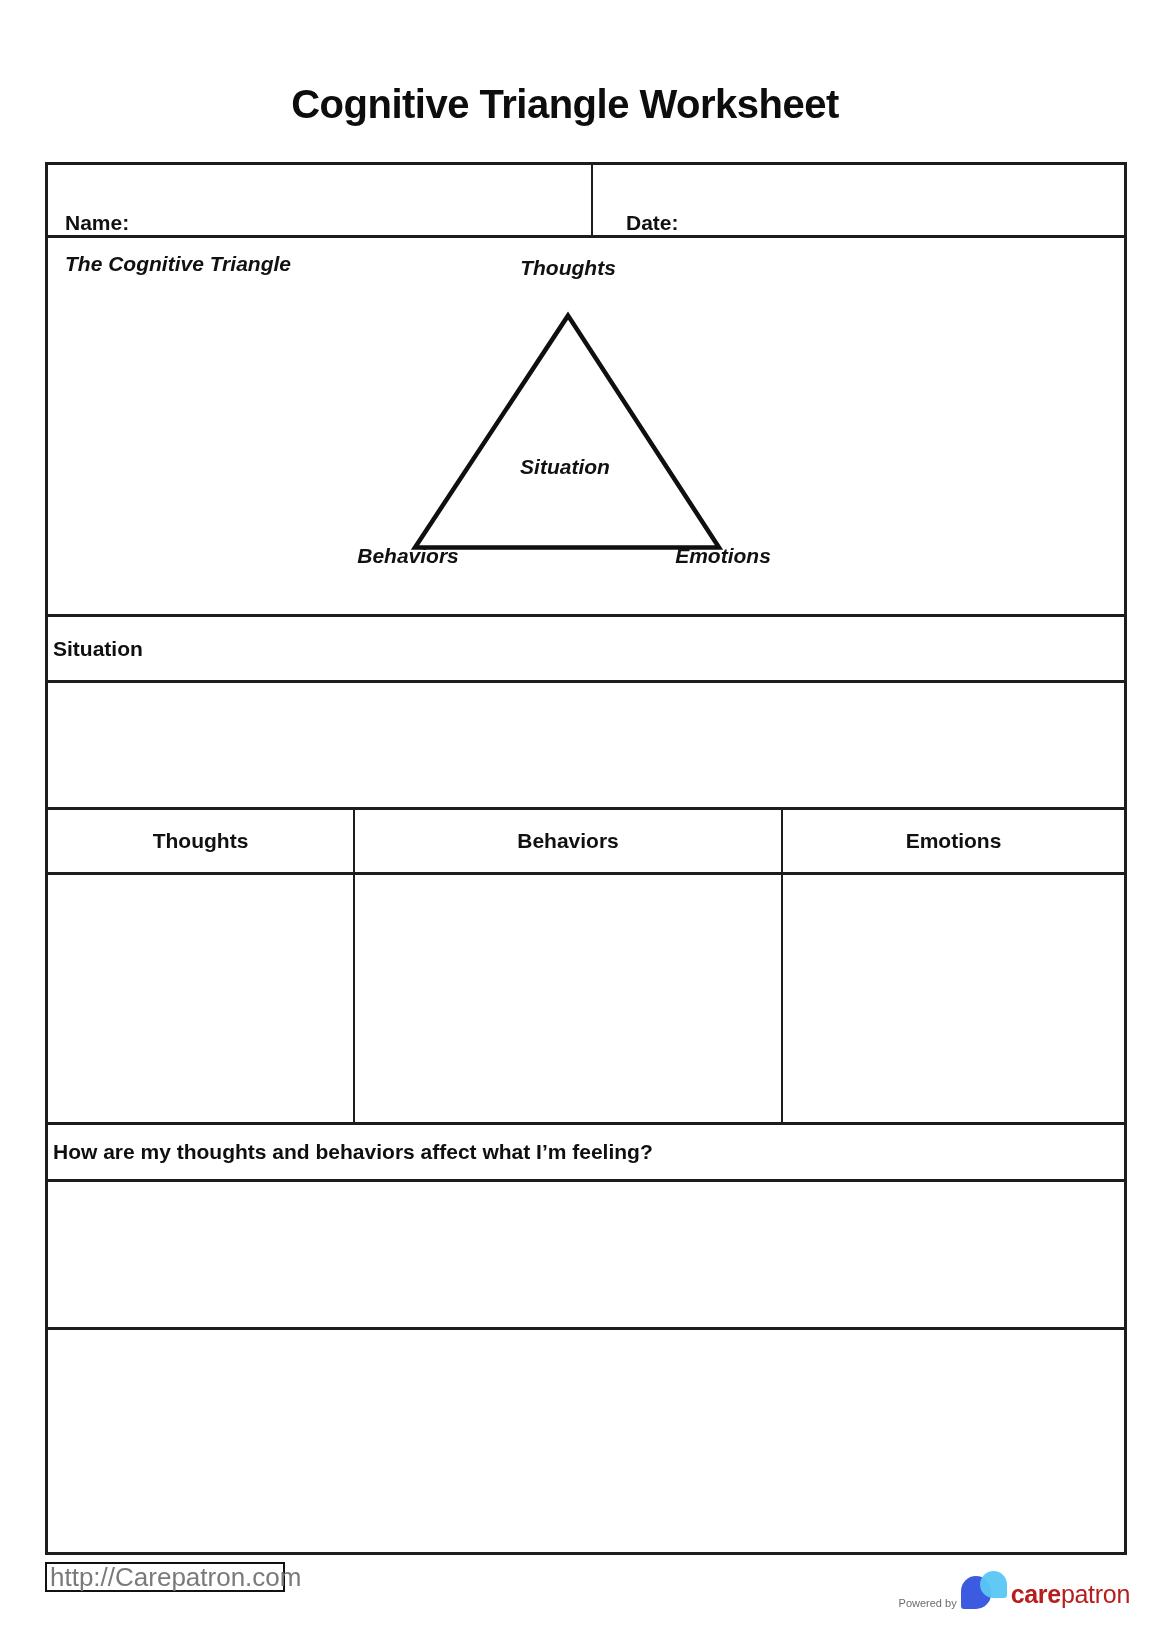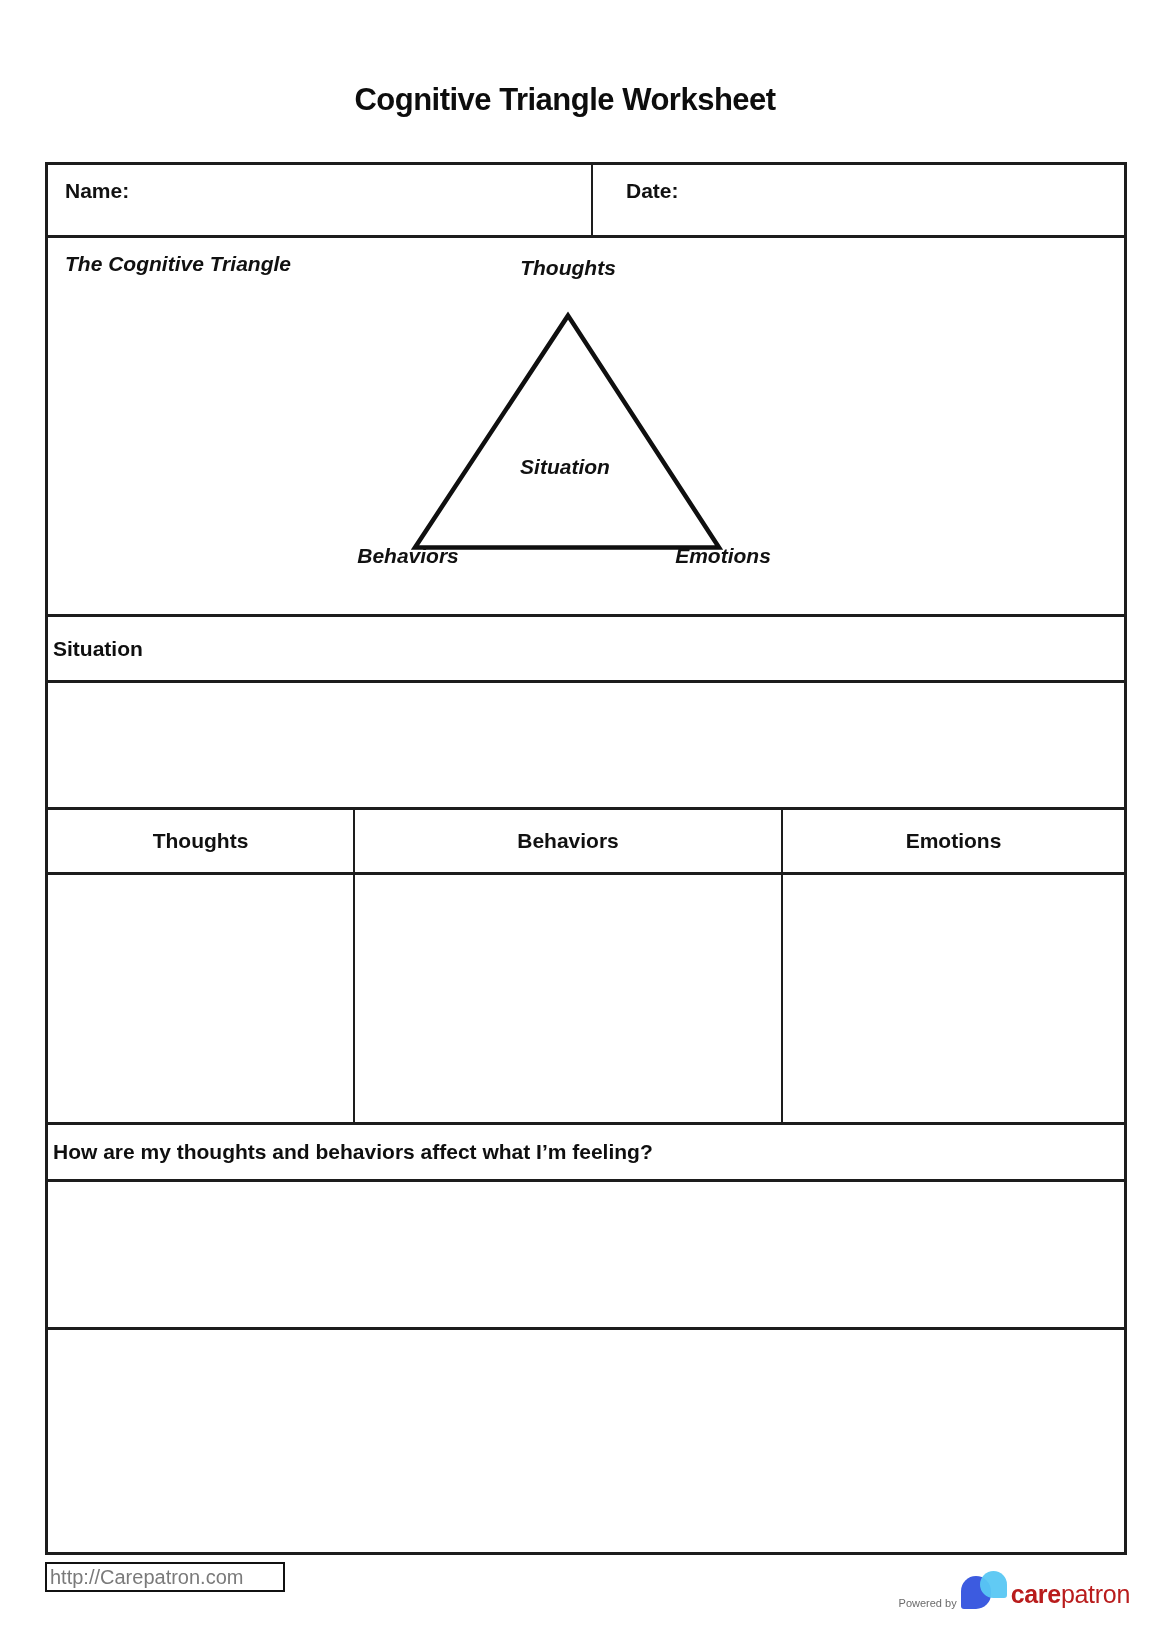--- a/index.html
+++ b/index.html
@@ -3,41 +3,41 @@
 <meta charset="utf-8">
 <style>
   html,body { margin:0; padding:0; }
   body {
     width:1176px; height:1630px; background:#ffffff; position:relative;
     font-family:"Liberation Sans", sans-serif; color:#111;
     overflow:hidden;
   }
   .page-title {
     position:absolute; top:82px; left:0; width:1130px; margin:0;
-    text-align:center; font-size:31px; font-weight:700; letter-spacing:-0.5px; color:#0d0d0d;
+    text-align:center; font-size:40px; font-weight:700; letter-spacing:-0.5px; color:#0d0d0d;
   }
   
   .sheet {
     position:absolute; left:45px; top:162px; width:1082px; height:1393px;
     box-sizing:border-box; border:3px solid #1d1d1d; background:#fff;
   }
   .row { position:relative; box-sizing:border-box; border-bottom:3px solid #1d1d1d; }
   .row:last-child { border-bottom:none; }
   .r1 { height:73px; display:flex; }
   .r2 { height:379px;font-style:italic; }
   .r3 { height:66px; }
   .r4 { height:127px; }
   .r5 { height:65px; display:flex; }
   .r6 { height:250px; display:flex; }
   .r7 { height:57px; }
   .r8 { height:148px; }
   .r9 { height:62px; }
   .r10 { height:160px; }
   .cell { box-sizing:border-box; height:100%; }
-  .field-cell { display:flex; align-items:flex-start; padding-top:14px; font-size:21px; font-weight:700; }
+  .field-cell { display:flex; align-items:flex-end; padding-top:14px; font-size:21px; font-weight:700; }
   .name-cell { width:545px; border-right:2px solid #1d1d1d; padding-left:17px; }
   .date-cell { flex:1; padding-left:33px; }
   .section-heading {
     display:flex; align-items:center; padding-left:5px;
     font-size:21px; font-weight:700; color:#0f0f0f;
   }
   
   .tri-heading { position:absolute; left:17px; top:14px; font-size:21px; font-weight:700; }
   .tri-label { position:absolute; transform:translateX(-50%); font-size:21px; font-weight:700; white-space:nowrap; }
   .tri-label.thoughts  { left:520px; top:18px; }
@@ -50,21 +50,21 @@
   .col-1 { width:307px; border-right:2px solid #1d1d1d; }
   .col-2 { width:428px; border-right:2px solid #1d1d1d; }
   .col-3 { flex:1; }
   .col-header { font-size:21px; font-weight:700; }
   
   .url-box {
     position:absolute; left:45px; top:1562px; width:240px; height:30px;
     box-sizing:border-box; border:2px solid #111;
     display:flex; align-items:center; padding-left:3px;
   }
-  .url-text { font-size:20px; color:#7a7a7a; white-space:nowrap; }
+  .url-text { font-size:26px; color:#7a7a7a; white-space:nowrap; }
   .powered {
     position:absolute; right:46px; top:1565px; height:44px;
     display:flex; align-items:flex-end; gap:4px;
   }
   .powered-by-text { font-size:11px; color:#6b6b6b; }
   .logo-bubbles { position:relative; width:46px; height:38px; display:inline-block; }
   .bubble { position:absolute; display:block; }
   .bubble.dark {
     left:0; top:5px; width:30px; height:33px; background:#3c5be0;
     border-radius:15px 15px 15px 3px; z-index:1;

